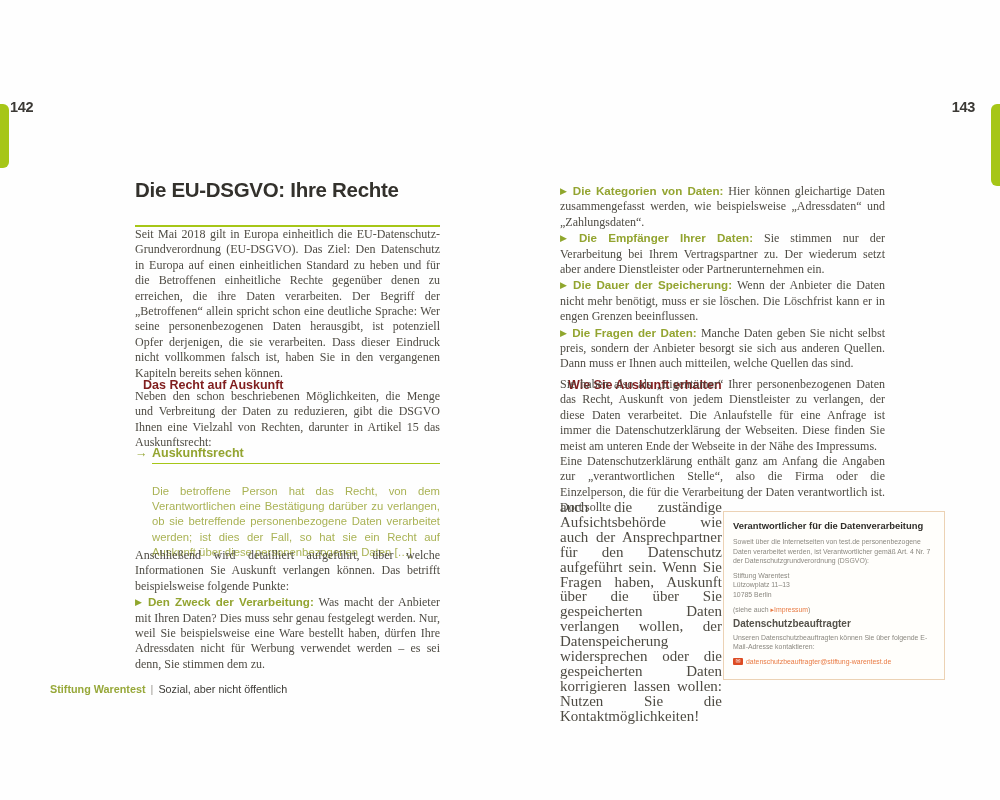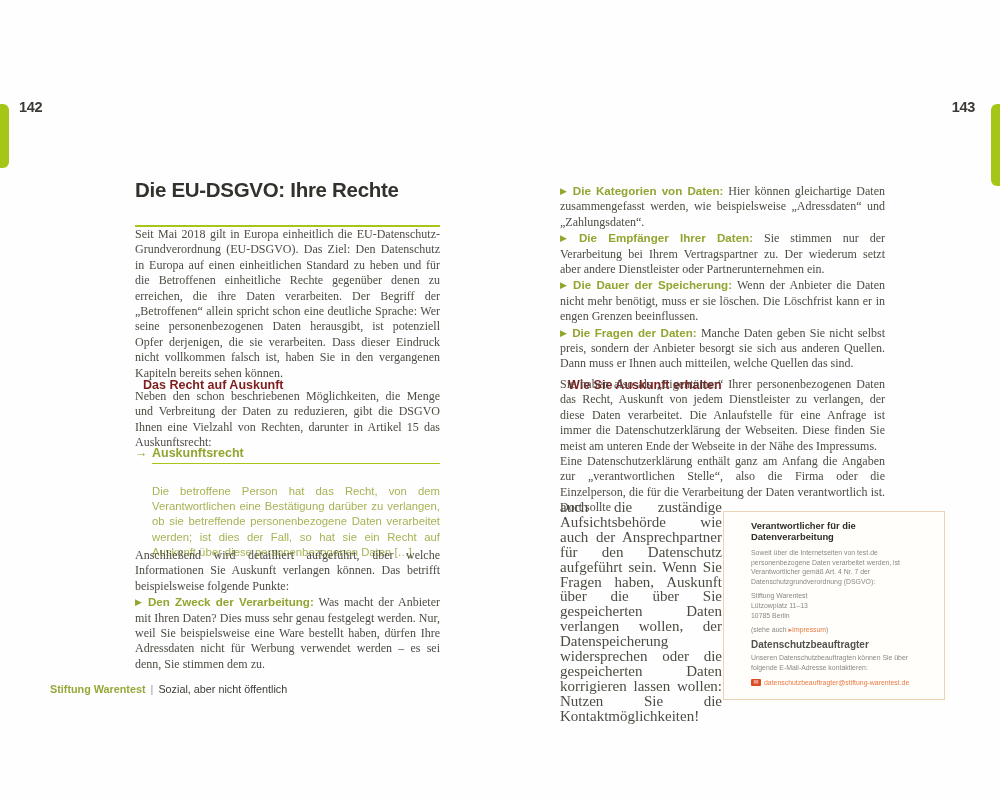--- a/index.html
+++ b/index.html
@@ -5,21 +5,21 @@
   html,body{margin:0;padding:0;background:#ffffff;}
   .spread{position:relative;width:1000px;height:800px;background:#fefefe;overflow:hidden;
           font-family:"Liberation Serif",serif;color:#4e4b43;}
   
   .tab{position:absolute;background:#a6c617;}
   .tab-left{left:0;top:104px;width:9px;height:64px;border-radius:0 6px 6px 0;}
   .tab-right{right:0;top:104px;width:9px;height:82px;border-radius:6px 0 0 6px;}
   
   .pageno{position:absolute;top:99px;font-family:"Liberation Sans",sans-serif;
           font-size:14.5px;font-weight:700;color:#3b3935;letter-spacing:-0.3px;}
-  .pageno-left{left:19px;text-align:right;}
+  .pageno-left{left:10px;text-align:right;}
   .pageno-right{right:25px;}
   
   .col{position:absolute;text-align:justify;font-size:12px;line-height:15.4px;}
   .lp{left:135px;width:305px;}
   .rp{left:560px;width:325px;}
   
   .title{position:absolute;left:135px;top:178px;width:305px;margin:0;
          font-family:"Liberation Sans",sans-serif;font-weight:700;font-size:20.5px;
          letter-spacing:-0.3px;color:#33312c;border-bottom:2.5px solid #a6c617;
          padding-bottom:23px;}
@@ -42,21 +42,21 @@
   
   .footer{position:absolute;left:50px;top:683px;font-family:"Liberation Sans",sans-serif;
           font-size:10.8px;color:#3e3c37;}
   .footer .brand{color:#97a839;font-weight:700;}
   .footer .pipe{color:#9a978f;padding:0 5px;font-weight:400;}
   
   .narrow{position:absolute;left:560px;top:500px;width:162px;text-align:justify;
           font-size:15px;line-height:14.9px;}
   
   .infobox{position:absolute;left:723px;top:511px;width:222px;box-sizing:border-box;
-           background:#fffefb;border:1px solid #ecd2b4;padding:8px 9px 7px 27px;
+           background:#fffefb;border:1px solid #ecd2b4;padding:8px 9px 7px 9px;
            font-family:"Liberation Sans",sans-serif;text-align:left;}
   .infobox h3{margin:0 0 6px 0;font-size:9.4px;color:#2f2d29;letter-spacing:0;}
   .infobox p{margin:0 0 5px 0;font-size:6.9px;line-height:9.6px;color:#8b8880;}
   .infobox .addr{margin:0;}
   .infobox .subhead{font-size:10px;font-weight:700;color:#55524b;margin:5px 0 4px 0;}
   .link{color:#e97b45;text-decoration:none;cursor:pointer;}
   .email-row{font-size:6.9px;color:#e97b45;margin:2px 0 0 0;display:flex;align-items:center;gap:3px;}
   .email-icon{display:inline-block;background:#dd4b23;color:#ffffff;font-size:6px;
               line-height:7px;width:10px;height:7px;text-align:center;border-radius:1px;flex:0 0 auto;}
 </style>

